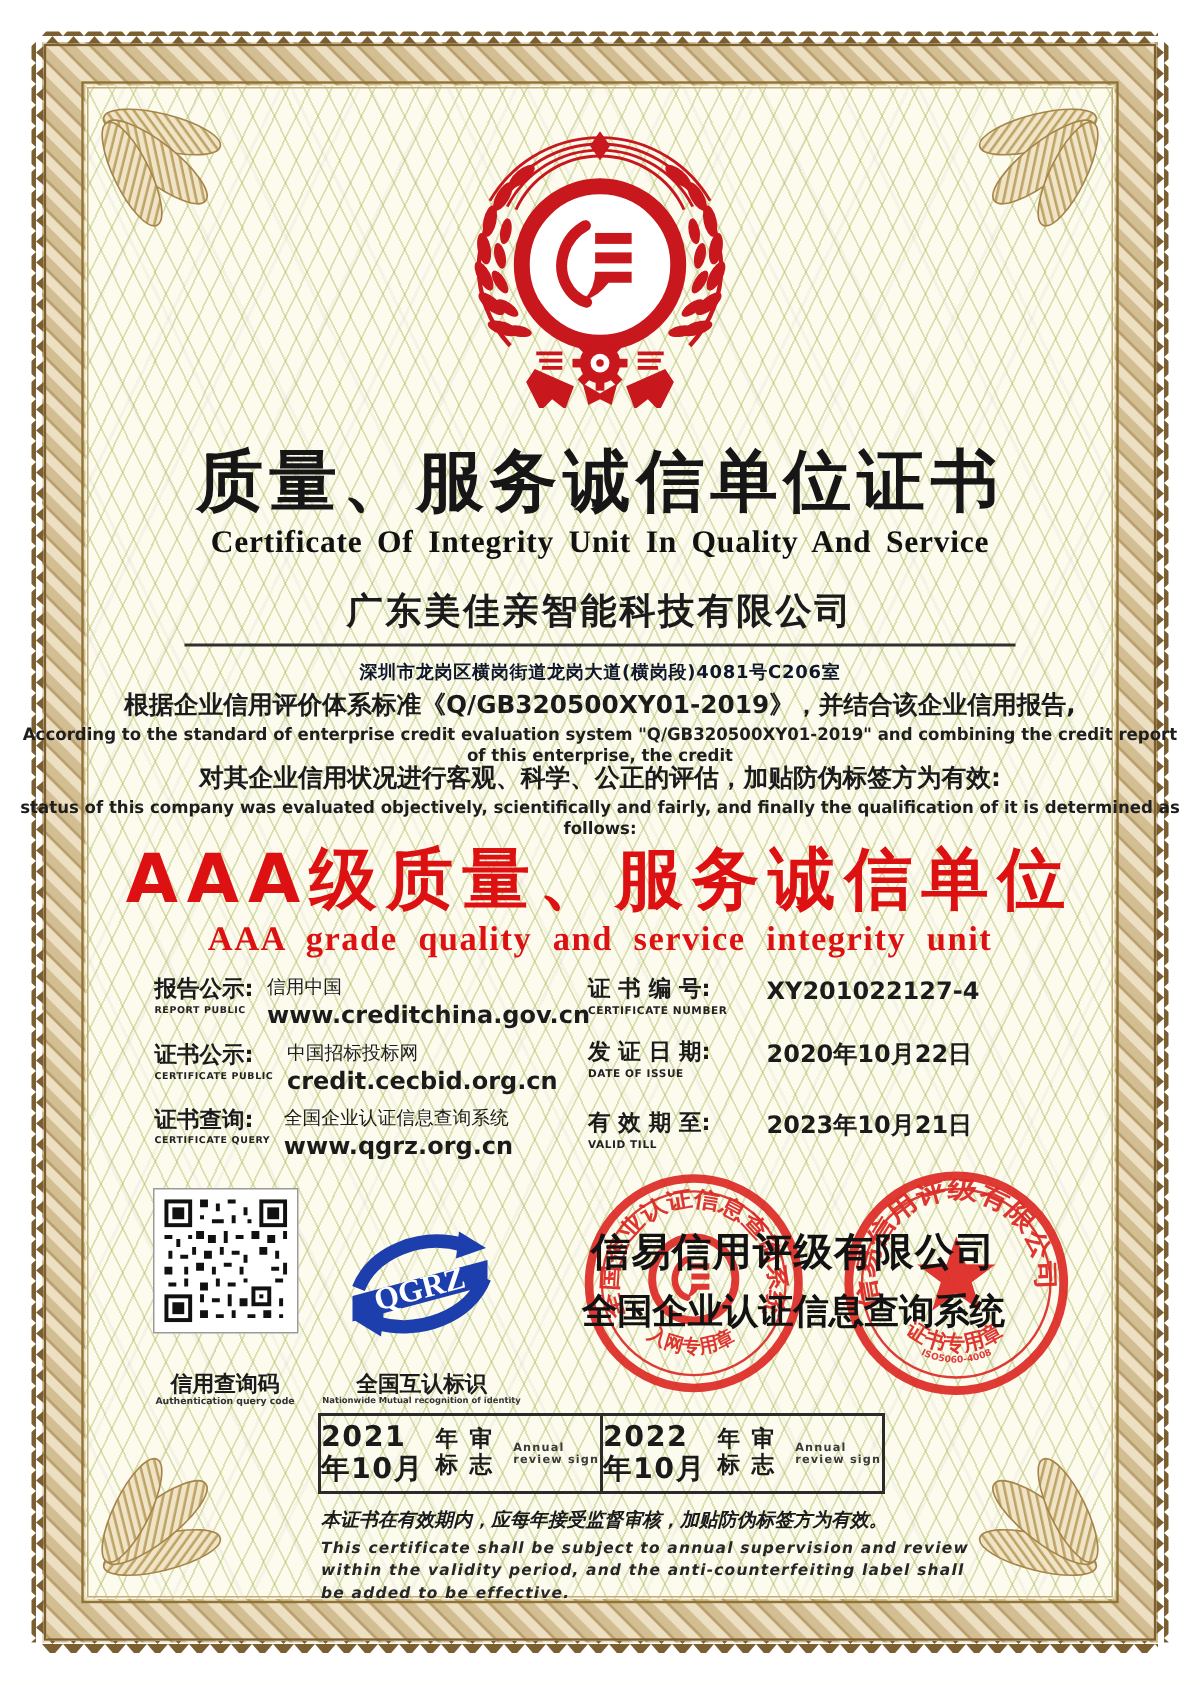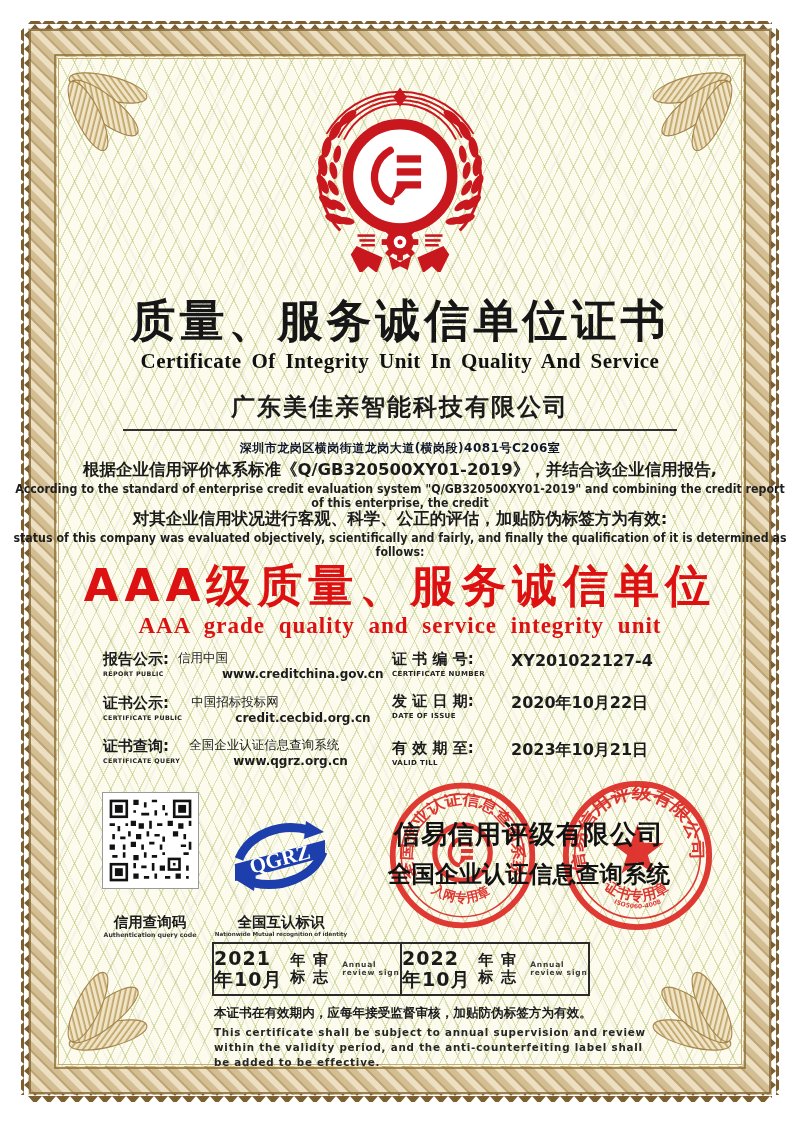--- a/index.html
+++ b/index.html
@@ -30,38 +30,38 @@
   .p2en{top:531px;}
   .grade-cn{top:556px;font-size:45px;font-weight:900;letter-spacing:6px;white-space:nowrap;}
   .grade-en{top:613px;font-family:"Liberation Serif","DejaVu Serif",serif;font-weight:bold;
             font-size:23px;letter-spacing:1px;word-spacing:7px;}
   .red{color:#dd1111;}
   
   .irow{display:flex;gap:9px;align-items:flex-start;}
   .ilabel .cn{font-size:15px;font-weight:700;white-space:nowrap;}
   .ilabel .en{font-size:6.3px;font-weight:700;letter-spacing:.4px;white-space:nowrap;color:#222;margin-top:1px;}
   .ival .l1{font-size:12.5px;font-weight:400;}
-  .ival .l2{font-size:12px;font-weight:700;margin-left:44px;}
+  .ival .l2{font-size:16px;font-weight:700;}
   .rval{font-size:16px;font-weight:700;padding-top:1px;white-space:nowrap;}
   
   .qrbox{left:102px;top:792px;width:97px;height:97px;background:#fff;border:1px solid #9a9a9a;padding:4px;box-sizing:border-box;}
   .cap-cn{font-size:14.5px;font-weight:700;}
   .cap-en{font-size:6.2px;font-weight:700;color:#333;}
   .ov{white-space:nowrap;font-weight:600;color:#121212;}
   .ov1{left:394px;top:817px;font-size:26px;letter-spacing:1px;}
   .ov2{left:388px;top:858px;font-size:23.5px;letter-spacing:0px;}
   
   .rtable{left:212px;top:942px;width:378px;height:54px;border:2px solid #2b2b2b;display:flex;box-sizing:border-box;background:transparent;}
   .cell{flex:1;display:flex;flex-direction:row;align-items:center;justify-content:center;line-height:1.12;}
   .cell + .cell{border-left:2px solid #2b2b2b;}
   .date{font-size:19px;font-weight:700;letter-spacing:1px;}
   .ylabel{font-size:15px;font-weight:700;letter-spacing:2px;font-family:Liberation Serif, serif;}
   .yen{font-size:7.5px;font-weight:700;letter-spacing:.8px;color:#3a3a3a;}
   
-  .note{left:214px;top:1005px;width:382px;}
+  .note{left:214px;top:1005px;width:382px;font-style:italic;}
   .note-cn{font-size:12.6px;font-weight:700;white-space:nowrap;margin-bottom:3px;}
   .note-en{font-size:10.3px;font-weight:700;letter-spacing:.8px;line-height:15px;color:#262626;white-space:nowrap;}
 </style>
 </head>
 <body>
 
 <div class="page">
 
   <div class="inner"></div>
 

